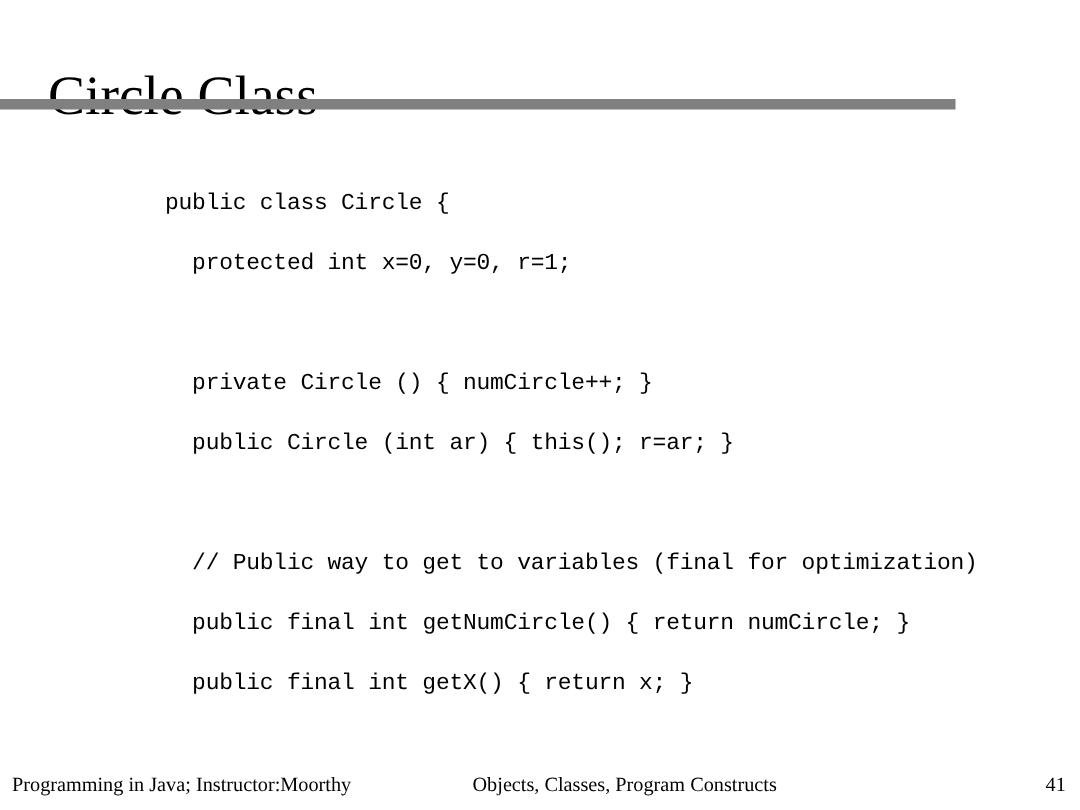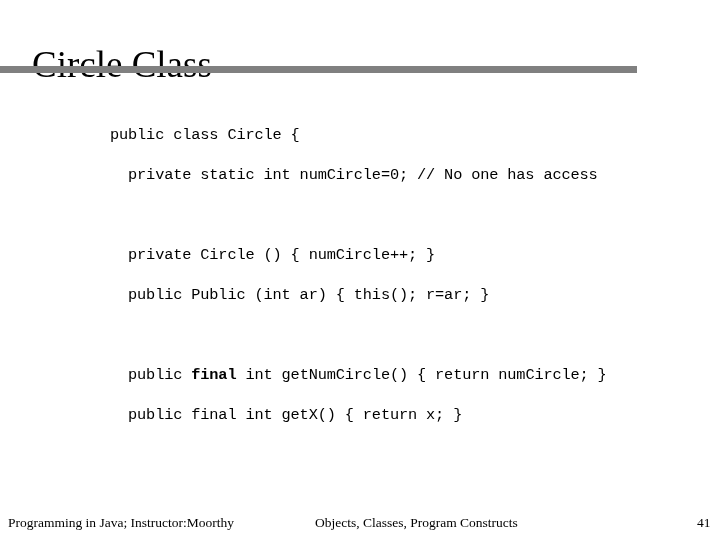--- a/index.html
+++ b/index.html
@@ -55,21 +55,21 @@
   }
   .code-line {
     white-space: pre;
     height: 20px;
     display: block;
   }
   .code-line.blank {
     height: 20px;
   }
   .kw-bold {
-    font-weight: bold;
+    font-weight: normal;
   }
 
   
   #footer {
     position: absolute;
     left: 0;
     top: 508px;
     width: 720px;
     height: 32px;
   }
@@ -95,25 +95,26 @@
   }
 </style>
 </head>
 <body>
 
 <h1 id="slide-title">Circle Class</h1>
 
 <div id="title-rule"></div>
 
 <pre id="code-block"><span class="code-line">public class Circle {</span>
-<span class="code-line">  private static int numCircle=0; // No one has access</span>
+<span class="code-line">  protected int x=0, y=0, r=1;</span>
 <span class="code-line blank">&nbsp;</span>
 <span class="code-line">  private Circle () { numCircle++; }</span>
-<span class="code-line">  public Public (int ar) { this(); r=ar; }</span>
+<span class="code-line">  public Circle (int ar) { this(); r=ar; }</span>
 <span class="code-line blank">&nbsp;</span>
+<span class="code-line">  // Public way to get to variables (final for optimization)</span>
 <span class="code-line">  public <span class="kw-bold">final</span> int getNumCircle() { return numCircle; }</span>
 <span class="code-line">  public final int getX() { return x; }</span>
 
 
 
 
 
 
 
 </pre>

